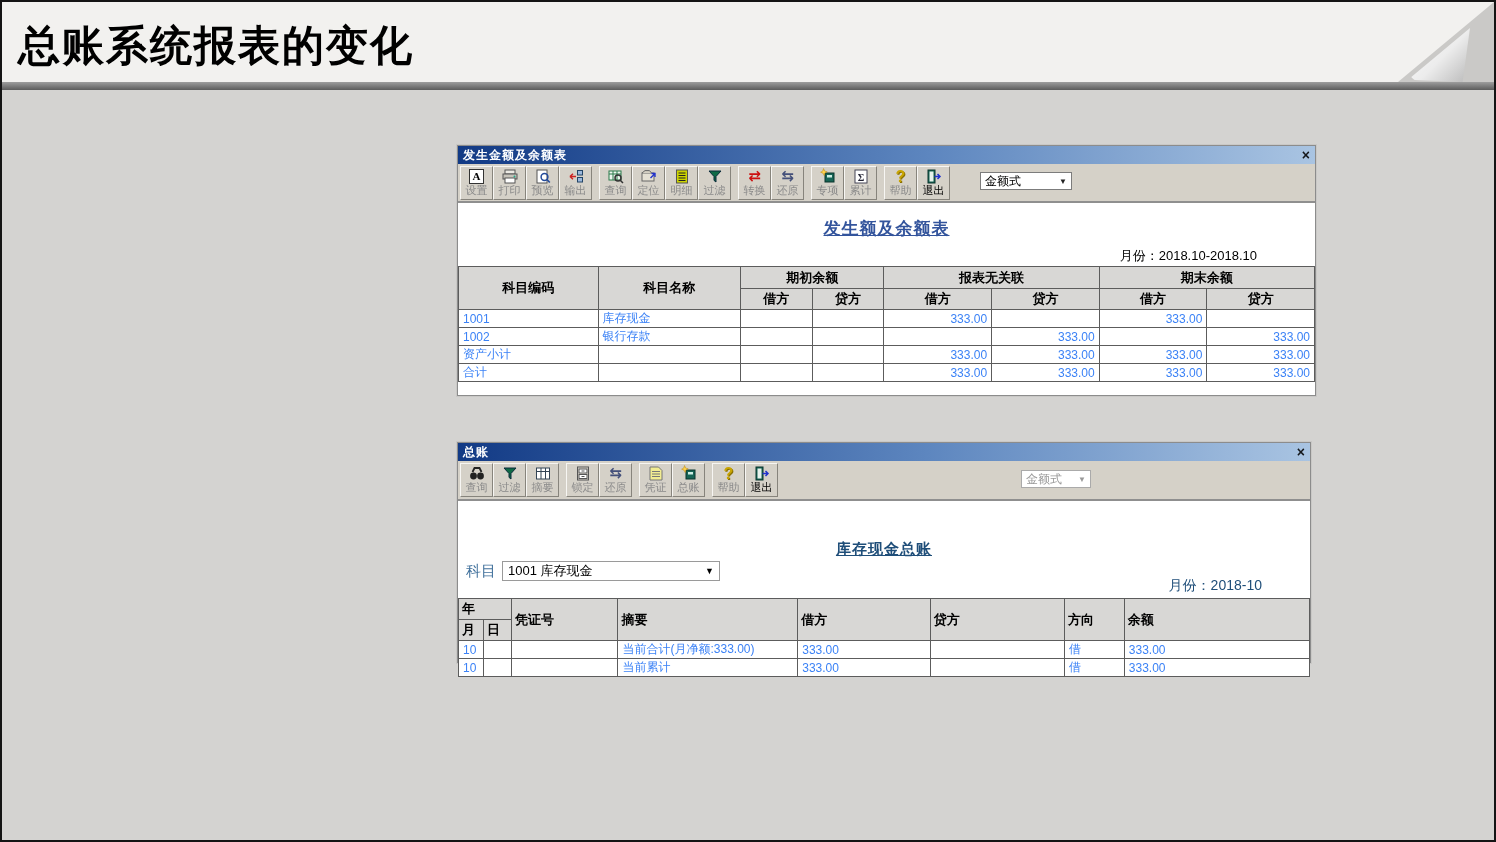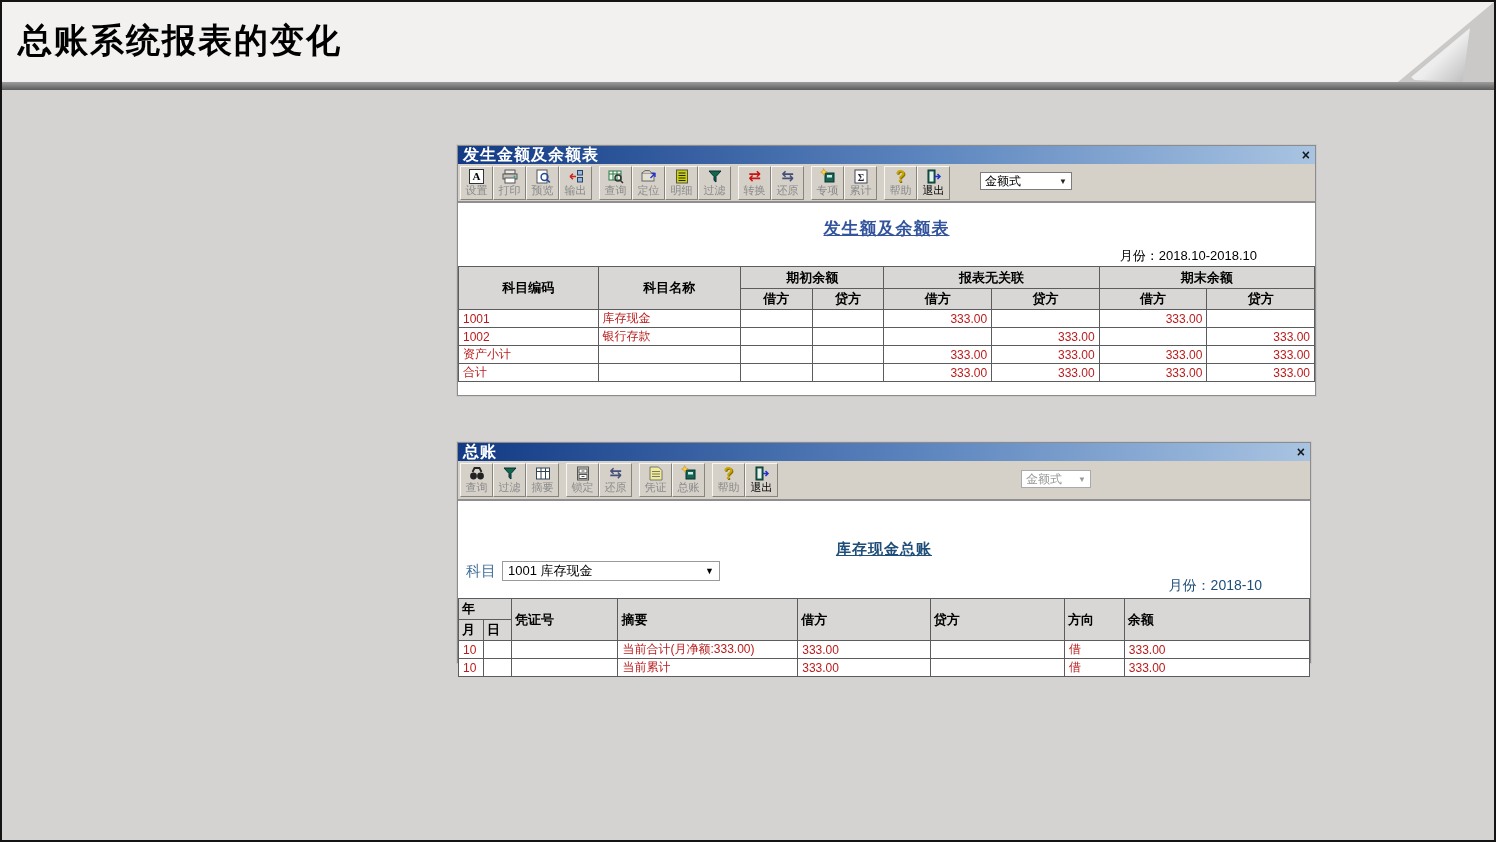--- a/index.html
+++ b/index.html
@@ -6,41 +6,41 @@
   #slide{
     position:relative;width:1496px;height:842px;background:#d4d3d1;
     border:2px solid #141414;box-sizing:border-box;overflow:hidden;
     font-family:"Liberation Sans","DejaVu Sans",sans-serif;
   }
   
   .header{position:absolute;left:0;top:0;width:100%;height:80px;background:#f2f1ef;overflow:hidden;}
   .band-shadow{position:absolute;left:0;top:80px;width:100%;height:8px;
     background:linear-gradient(#9d9d9d,#5c5c5c);}
   .title{position:absolute;left:16px;top:16px;font-family:Liberation Sans, sans-serif;
-    font-size:34px;font-weight:bold;color:#000;letter-spacing:2px;}
+    font-size:42px;font-weight:bold;color:#000;letter-spacing:2px;}
   .curl-cut{position:absolute;top:0;right:0;width:96px;height:80px;background:#cac9c7;
     -webkit-clip-path:polygon(100% 0,100% 100%,0 100%);clip-path:polygon(100% 0,100% 100%,0 100%);}
   .curl-flap{position:absolute;top:26px;right:24px;width:62px;height:54px;
     background:linear-gradient(135deg,#ffffff 0%,#ececec 55%,#b9b9b9 100%);
     -webkit-clip-path:polygon(0 96%,100% 0,88% 100%);clip-path:polygon(0 96%,100% 0,88% 100%);
     border-radius:0 0 0 14px;}
   
   .badge{position:absolute;left:25px;top:131px;width:308px;height:42px;background:#f20c0c;
     border-radius:9px;color:#fff;font-family:"Liberation Serif","DejaVu Serif",serif;
     font-size:26px;display:flex;align-items:center;justify-content:center;
     box-shadow:inset 0 -3px 3px rgba(120,0,0,.35);}
   .bullets{position:absolute;left:38px;top:210px;font-family:"Liberation Serif","DejaVu Serif",serif;}
   .bullet{display:flex;align-items:center;height:44px;font-size:27px;color:#101010;}
   .barrow{margin-right:20px;display:inline-flex;}
   
   .win{position:absolute;background:#fff;border:1px solid #8c8c8c;box-sizing:border-box;
     box-shadow:0 0 0 1px #c9c8c6;}
   .tbar{height:18px;background:linear-gradient(to right,#123a85,#5d86bf 55%,#a9c4e2);
     display:flex;align-items:center;padding:0 5px;box-sizing:border-box;}
-  .ttext{color:#fff;font-size:16px;font-weight:bold;letter-spacing:1px;}
+  .ttext{color:#fff;font-size:12px;font-weight:bold;letter-spacing:1px;}
   .close{margin-left:auto;color:#15181c;font-size:14px;font-weight:bold;line-height:14px;cursor:default;}
   .toolbar{position:relative;height:39px;background:#d5d1c8;border-bottom:2px solid #8f8f8f;
     display:flex;align-items:flex-start;gap:7px;padding:2px 0 0 2px;box-sizing:border-box;}
   .tgroup{display:flex;}
   .tbtn{width:33px;height:34px;display:flex;flex-direction:column;align-items:center;justify-content:flex-start;
     border:1px solid;border-color:#f7f6f3 #87847c #87847c #f7f6f3;background:#d5d1c8;box-sizing:border-box;}
   .tico{height:16px;display:flex;align-items:center;justify-content:center;margin-top:1px;}
   .tico .ig{display:inline-flex;align-items:center;justify-content:center;}
   .tlabel{font-size:11px;line-height:13px;color:#8a8a8a;white-space:nowrap;}
   .tlabel.on{color:#000;}
@@ -64,21 +64,21 @@
   table{border-collapse:collapse;table-layout:fixed;position:absolute;left:0;}
   .t1{top:63px;}
   .t2{top:97px;}
   th,td{border:1px solid #5c5c5c;overflow:hidden;white-space:nowrap;box-sizing:border-box;}
   th{background:#d8d7d5;font-size:13px;font-weight:bold;color:#000;}
   .t1 th{text-align:center;}
   .t1 thead tr:first-child th{height:22px;}
   .t1 thead tr:last-child th{height:18px;}
   .t2 th{text-align:left;padding-left:3px;font-weight:bold;}
   .t2 thead tr th{height:16px;}
-  td{font-size:12px;color:#b91c1c;height:16px;padding:0 4px;background:#fff;}
+  td{font-size:12px;color:#3b82f6;height:16px;padding:0 4px;background:#fff;}
 </style>
 </head>
 <body>
 
 <div id="slide">
 
   <div class="header">
     <div class="title">总账系统报表的变化</div>
     <div class="curl-cut"></div>
     <div class="curl-flap"></div>

